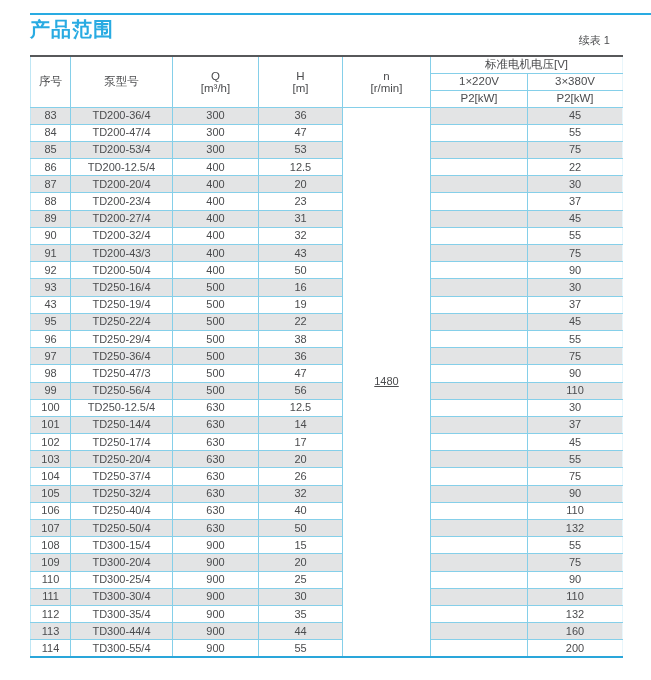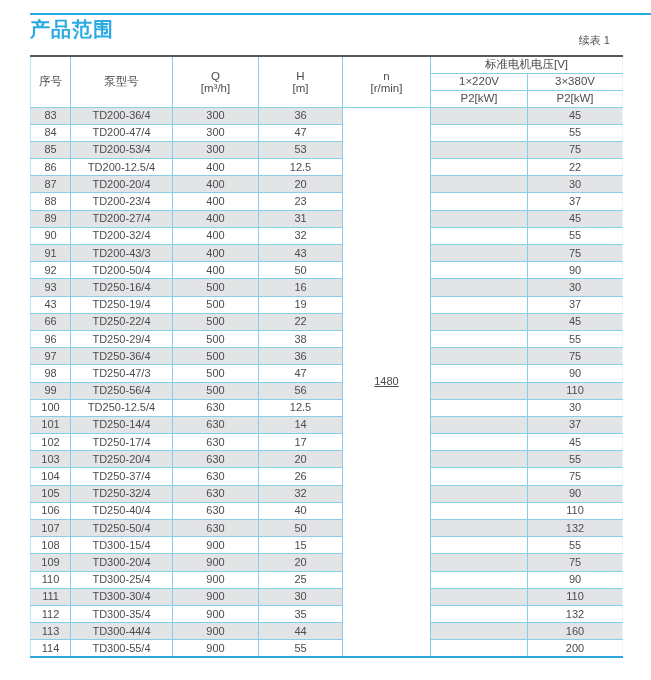--- a/index.html
+++ b/index.html
@@ -191,21 +191,21 @@
       </tr>
       <tr>
         <td>43</td>
         <td>TD250-19/4</td>
         <td>500</td>
         <td>19</td>
         <td></td>
         <td>37</td>
       </tr>
       <tr class="stripe">
-        <td>66</td>
+        <td>95</td>
         <td>TD250-22/4</td>
         <td>500</td>
         <td>22</td>
         <td></td>
         <td>45</td>
       </tr>
       <tr>
         <td>96</td>
         <td>TD250-29/4</td>
         <td>500</td>

